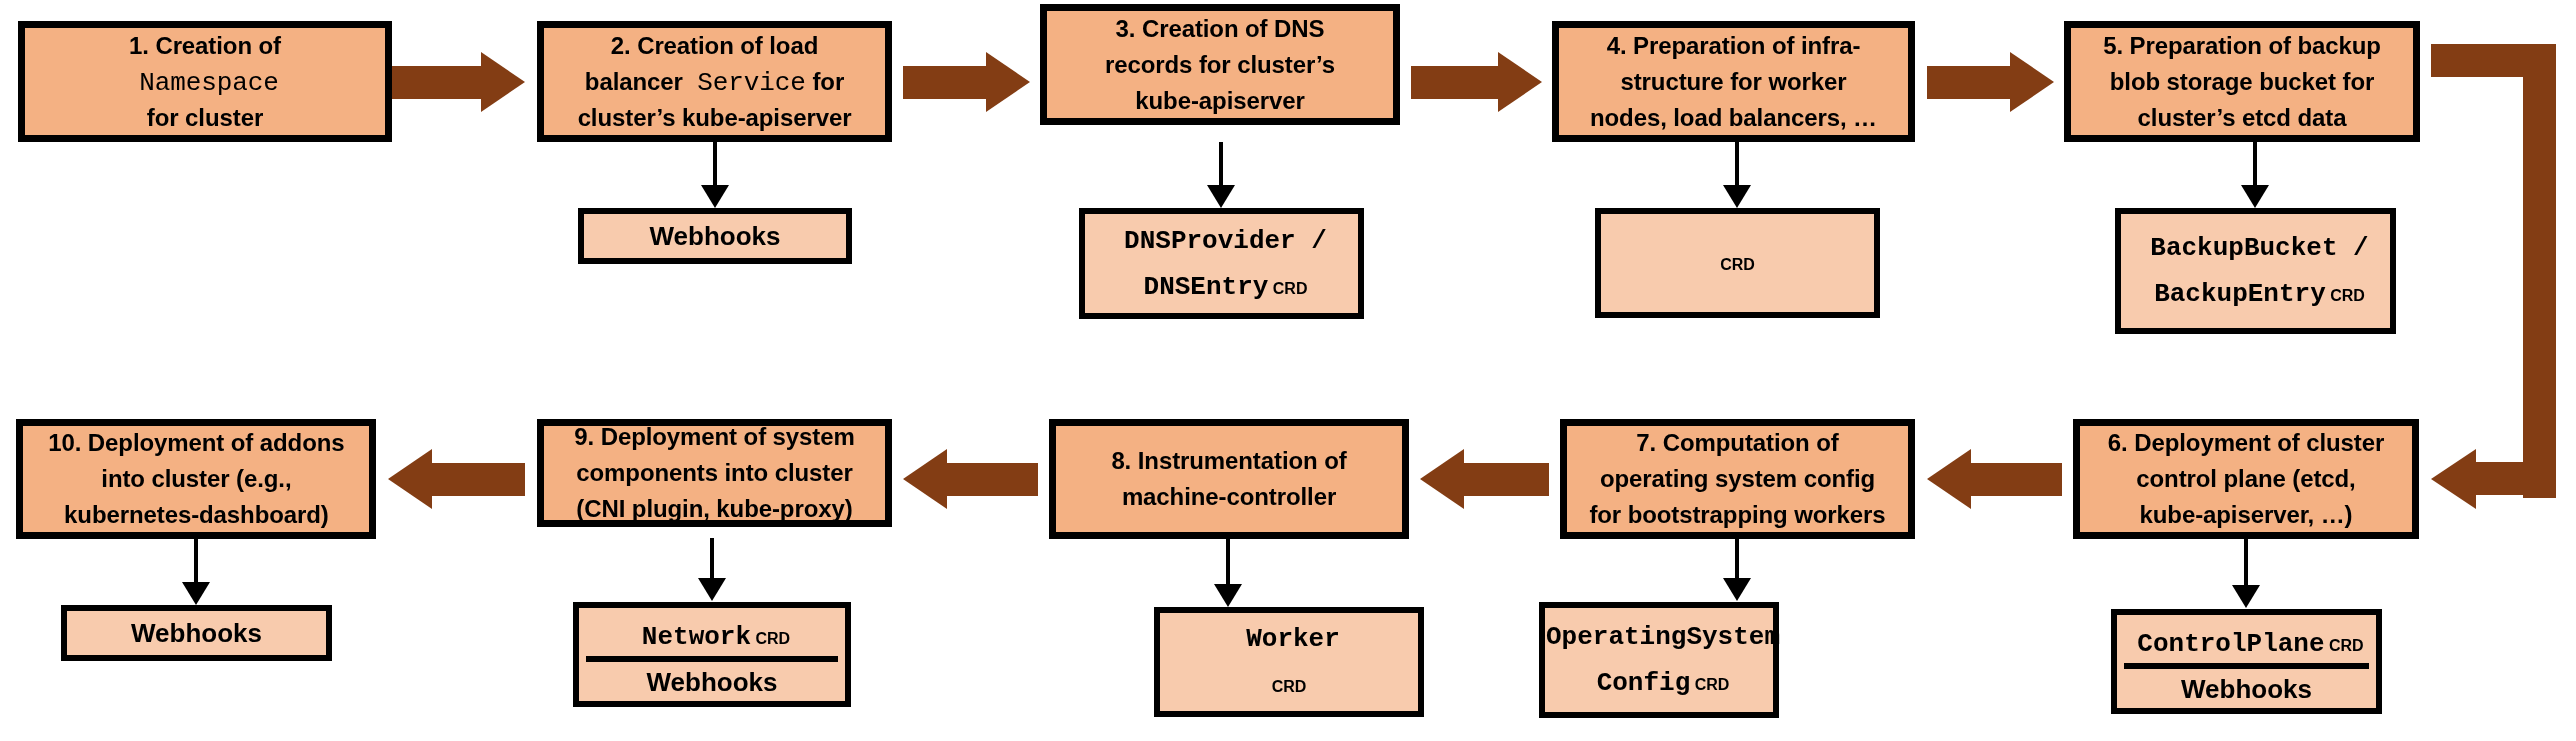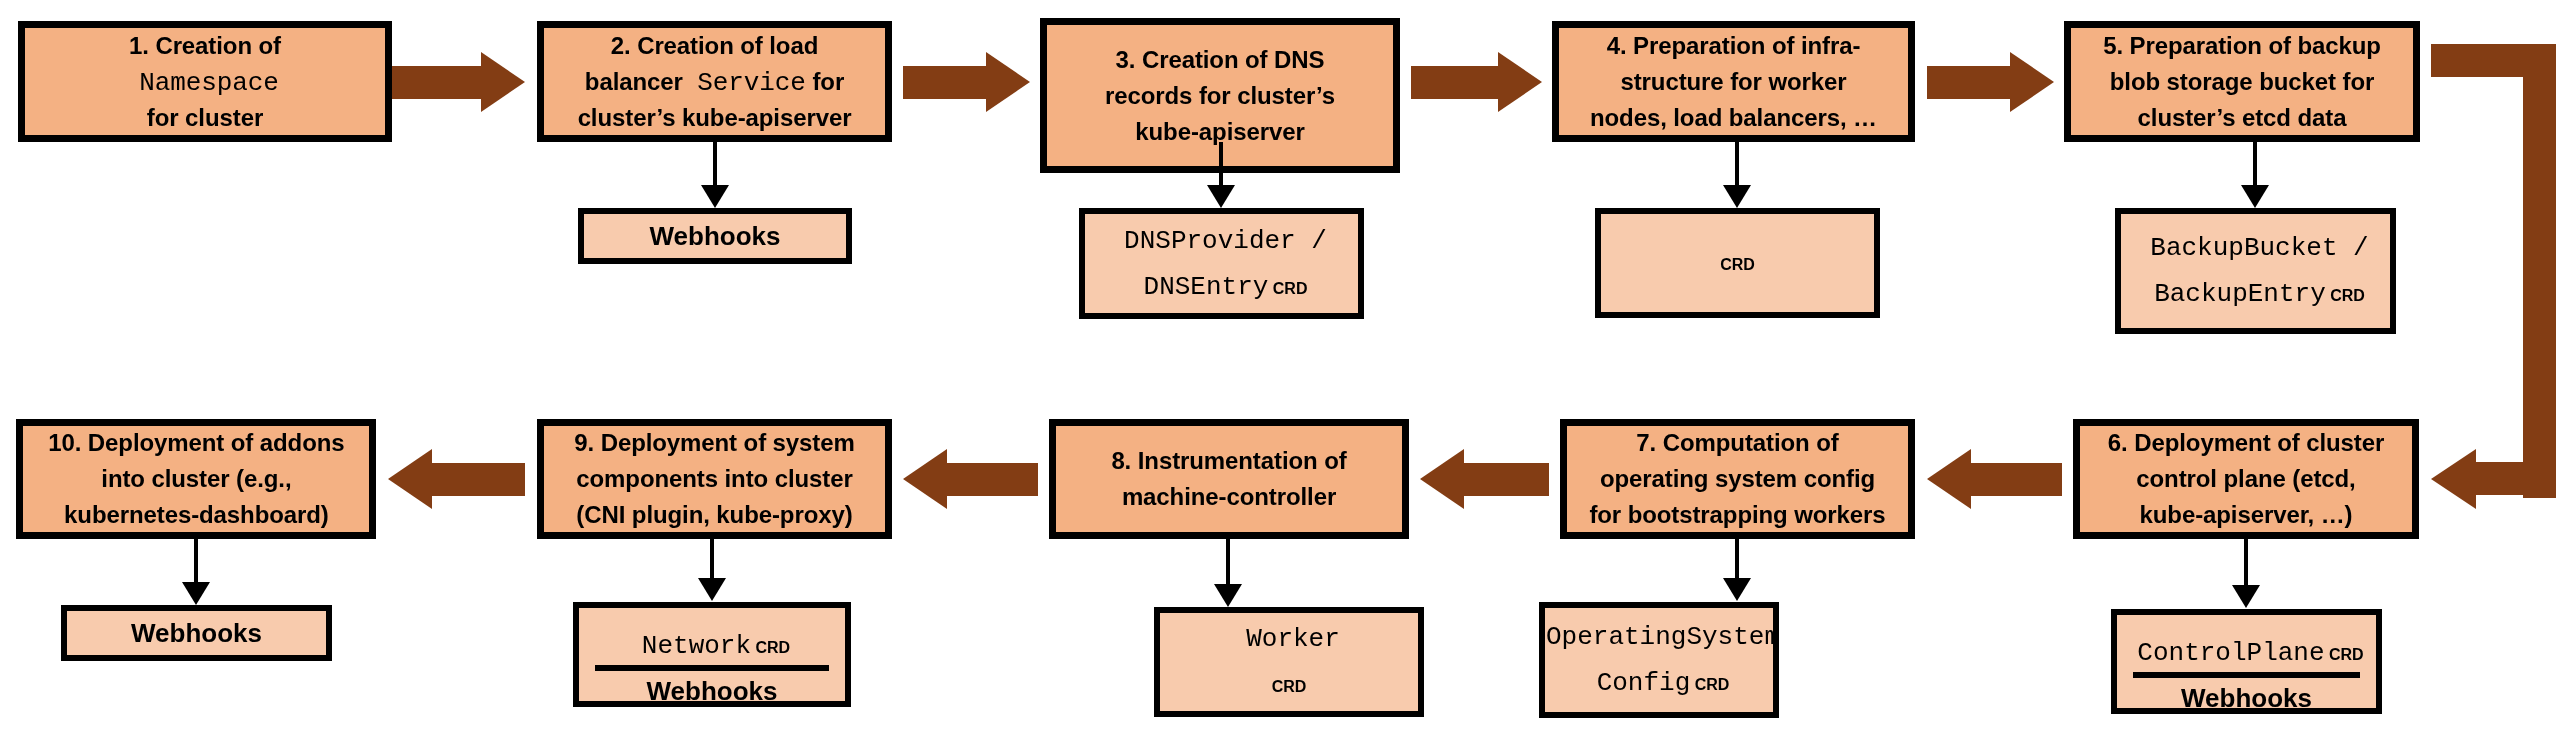--- a/index.html
+++ b/index.html
@@ -55,27 +55,27 @@
     line-height:46px;height:46px;
   }
   .sub-box.single .t-line,
   .sub-box .cell .t-line{
     font-family:"Liberation Sans","DejaVu Sans",sans-serif;
     font-weight:bold;font-size:26px;
     line-height:41px;height:41px;
   }
   .sub-box .t-line .mono{
     font-family:"Liberation Mono","DejaVu Sans Mono",monospace;
-    font-weight:normal;font-size:26px;
+    font-weight:bold;font-size:26px;
   }
   .sub-box .t-line .crd{
     font-family:"Liberation Sans","DejaVu Sans",sans-serif;
     font-weight:bold;font-size:16px;
   }
-  .sub-box.stacked{padding:16px;justify-content:stretch;}
+  .sub-box.stacked{padding:7px;justify-content:stretch;}
   .sub-box.stacked .cell{
     flex:1;display:flex;justify-content:center;align-items:center;
     width:100%;
   }
   .sub-box.stacked .cell + .cell{border-top:6.4px solid var(--ink);}
   
   .block-arrow{
     position:absolute;height:60px;
     display:flex;align-items:center;
   }
@@ -116,21 +116,21 @@
   <div class="main-box" style="left:18px;top:21.4px;width:374px;height:121px">
       <div class="t-line"><span class="seg">1. Creation of</span></div>
       <div class="t-line"><span class="seg mono">Namespace</span></div>
       <div class="t-line"><span class="seg">for cluster</span></div>
     </div>
   <div class="main-box" style="left:537px;top:21.4px;width:355px;height:121px">
       <div class="t-line"><span class="seg">2. Creation of load</span></div>
       <div class="t-line"><span class="seg">balancer </span><span class="seg mono">Service</span><span class="seg"> for</span></div>
       <div class="t-line"><span class="seg">cluster’s kube-apiserver</span></div>
     </div>
-  <div class="main-box" style="left:1040px;top:18px;width:360px;height:155px">
+  <div class="main-box" style="left:1040px;top:4px;width:360px;height:121px">
       <div class="t-line"><span class="seg">3. Creation of DNS</span></div>
       <div class="t-line"><span class="seg">records for cluster’s</span></div>
       <div class="t-line"><span class="seg">kube-apiserver</span></div>
     </div>
   <div class="main-box" style="left:1552px;top:21.4px;width:363px;height:121px">
       <div class="t-line"><span class="seg">4. Preparation of infra-</span></div>
       <div class="t-line"><span class="seg">structure for worker</span></div>
       <div class="t-line"><span class="seg">nodes, load balancers, …</span></div>
     </div>
   <div class="main-box" style="left:2064px;top:21.4px;width:356px;height:121px">
@@ -200,21 +200,21 @@
     </div>
   <div class="main-box" style="left:1560px;top:419px;width:355px;height:120px">
       <div class="t-line"><span class="seg">7. Computation of</span></div>
       <div class="t-line"><span class="seg">operating system config</span></div>
       <div class="t-line"><span class="seg">for bootstrapping workers</span></div>
     </div>
   <div class="main-box" style="left:1049px;top:419px;width:360px;height:120px">
       <div class="t-line"><span class="seg">8. Instrumentation of</span></div>
       <div class="t-line"><span class="seg">machine-controller</span></div>
     </div>
-  <div class="main-box" style="left:537px;top:419px;width:355px;height:120px">
+  <div class="main-box" style="left:537px;top:419px;width:355px;height:108px">
       <div class="t-line"><span class="seg">9. Deployment of system</span></div>
       <div class="t-line"><span class="seg">components into cluster</span></div>
       <div class="t-line"><span class="seg">(CNI plugin, kube-proxy)</span></div>
     </div>
   <div class="main-box" style="left:16.4px;top:419px;width:360px;height:120px">
       <div class="t-line"><span class="seg">10. Deployment of addons</span></div>
       <div class="t-line"><span class="seg">into cluster (e.g.,</span></div>
       <div class="t-line"><span class="seg">kubernetes-dashboard)</span></div>
     </div>
 

